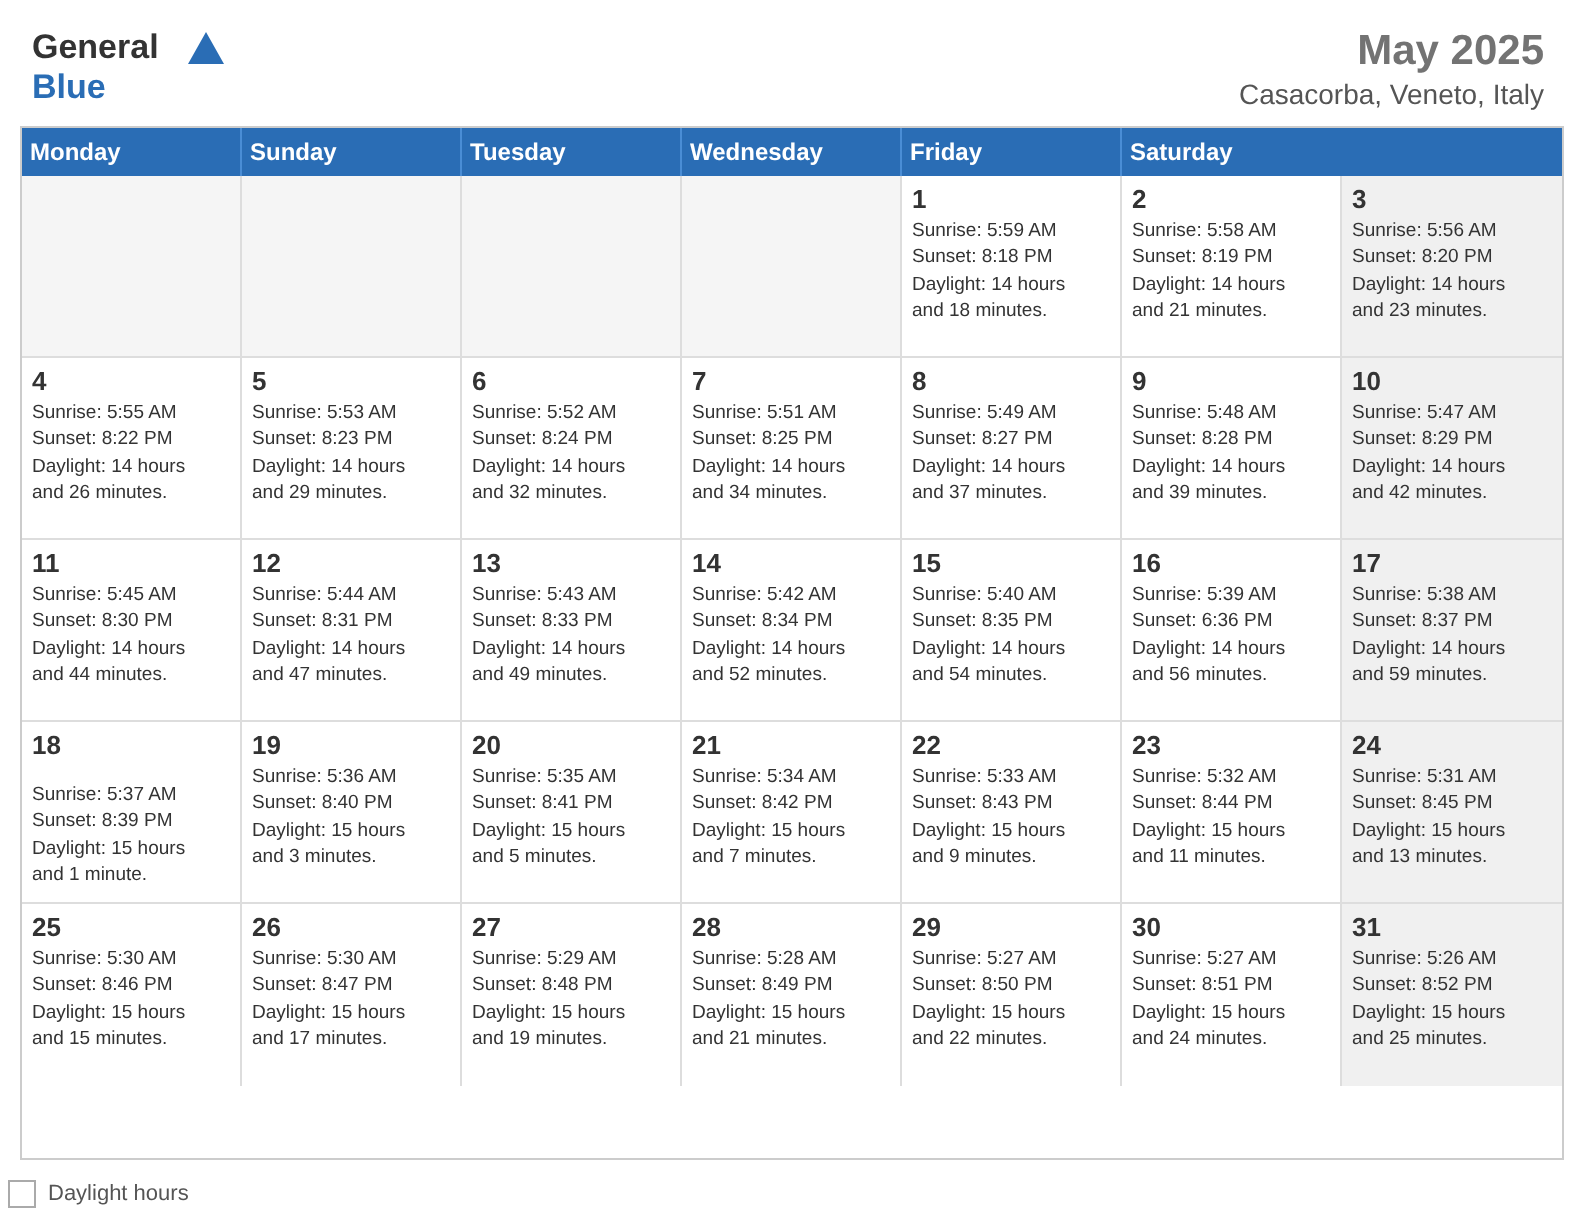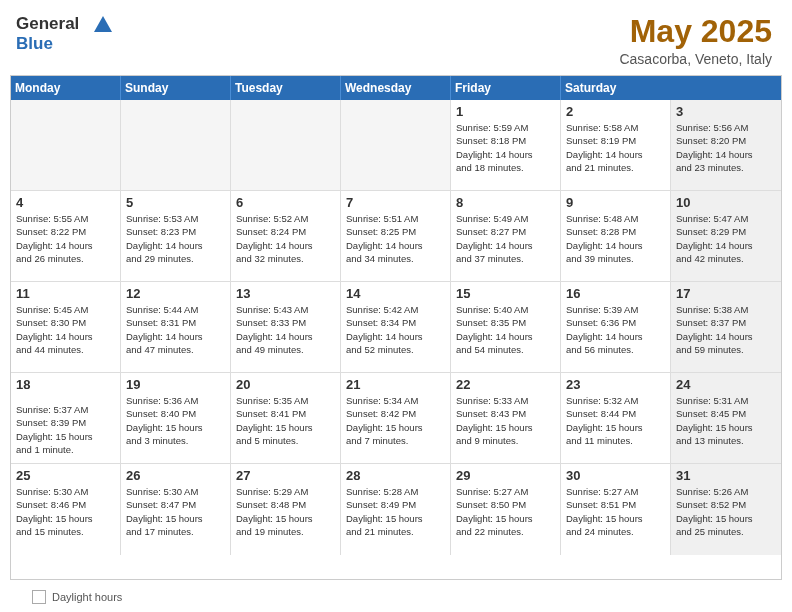--- a/index.html
+++ b/index.html
@@ -27,23 +27,23 @@
       display: flex;
       align-items: center;
       gap: 2px;
     }
     .logo-general { color: #333; }
     .logo-blue { color: #2a6db5; }
     .title-block {
       text-align: right;
     }
     .month-year {
-      font-size: 32px;
+      font-size: 21px;
       font-weight: bold;
-      color: #a16207;
+      color: #737373;
       line-height: 1.1;
     }
     .location {
       font-size: 14px;
       color: #555;
       margin-top: 2px;
     }
     .calendar {
       flex: 1;
       margin: 0 10px 6px 10px;
@@ -90,21 +90,21 @@
       margin-bottom: 2px;
     }
     .cell-info {
       font-size: 9.5px;
       color: #333;
       line-height: 1.4;
     }
     .footer {
       display: flex;
       align-items: center;
-      padding: 4px 16px 8px 32px;
+      padding: 4px 16px 8px 4px;
       gap: 12px;
     }
     .legend-item {
       display: flex;
       align-items: center;
       gap: 6px;
       font-size: 11px;
       color: #555;
     }
     .legend-color {

